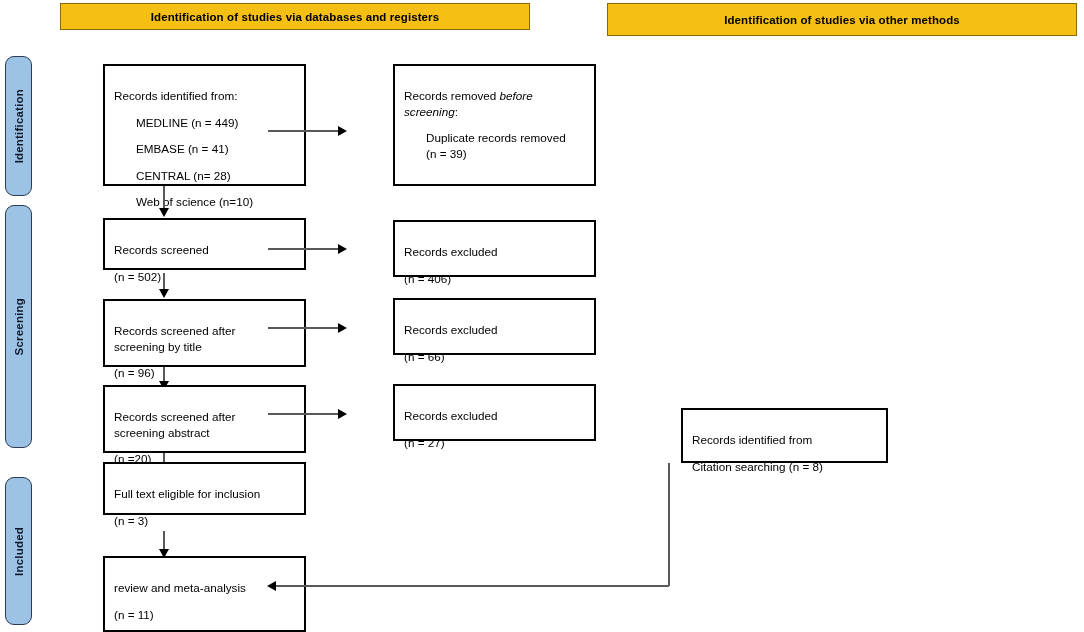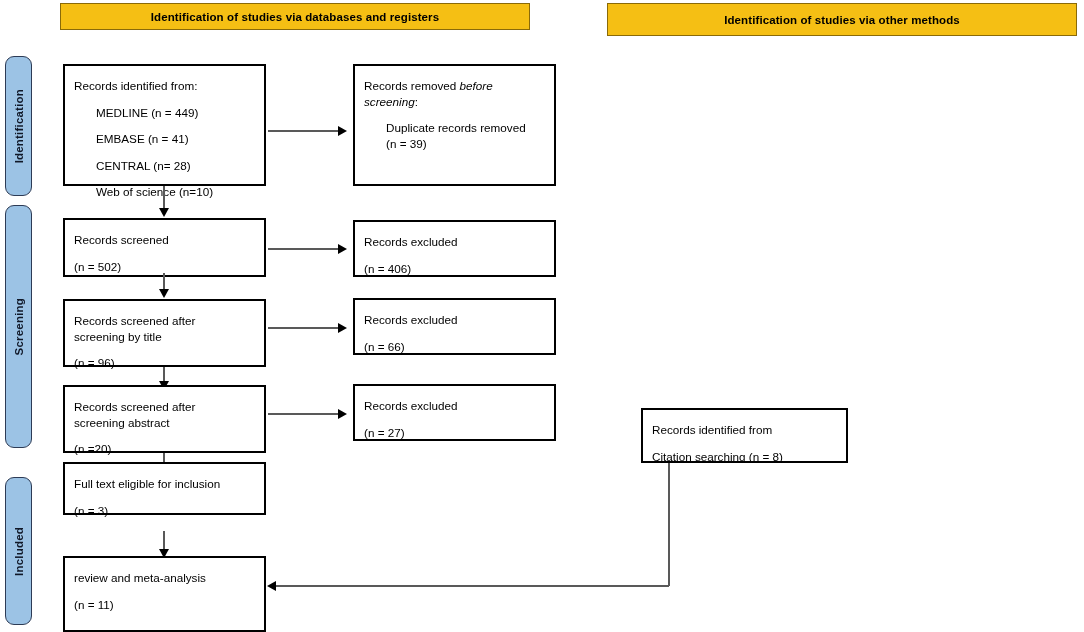--- a/index.html
+++ b/index.html
@@ -58,21 +58,22 @@
     white-space: nowrap;
     letter-spacing: 0.2px;
   }
 
   
   .node {
     position: absolute;
     background: #ffffff;
     border: 2px solid #000000;
     box-sizing: border-box;
-    padding: 12px 9px 6px 9px;
+    padding: 22px 9px 6px 9px;
+    margin-left: 40px;
   }
   .node p {
     margin: 0;
     font-size: 11.7px;
     line-height: 15.5px;
     color: #000000;
   }
   .node p.gap {
     margin-top: 11px;
   }
@@ -159,21 +160,21 @@
     <p class="indent gap">Duplicate records removed</p>
     <p class="indent tight">(n = 39)</p>
   </div>
 
   <div class="hline" style="left:268px; top:130px; width:72px;"></div>
   <div class="arrow-r" style="left:338px; top:126px;"></div>
 
   <div class="vline" style="left:163px; top:186px; height:25px;"></div>
   <div class="arrow-d" style="left:159px; top:208px;"></div>
 
-  <div class="node" style="left:63px; top:218px; width:203px; height:59px;">
+  <div class="node" style="left:63px; top:218px; width:203px; height:52px;">
     <p>Records screened</p>
     <p class="gap">(n = 502)</p>
   </div>
 
   <div class="node" style="left:353px; top:220px; width:203px; height:57px;">
     <p>Records excluded</p>
     <p class="gap">(n = 406)</p>
   </div>
 
   <div class="hline" style="left:268px; top:248px; width:72px;"></div>

